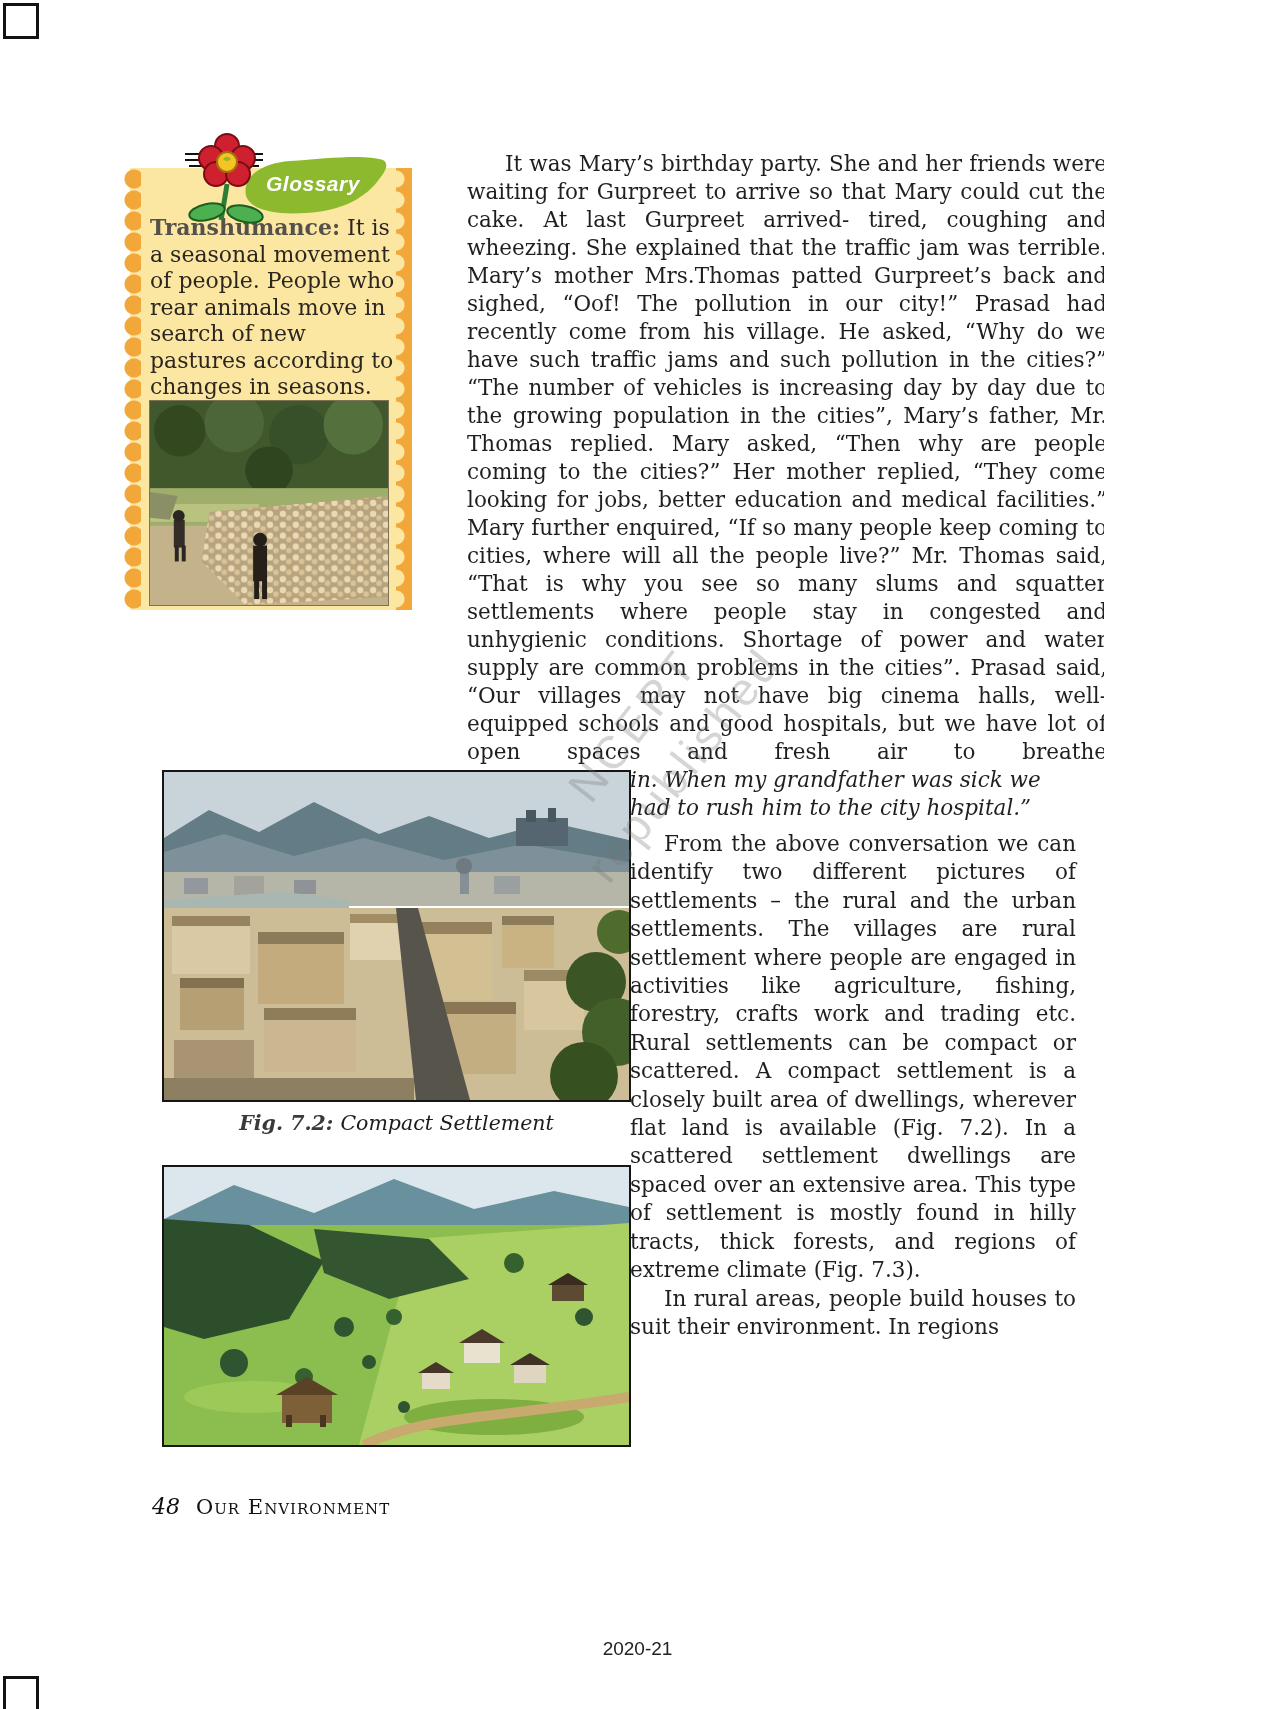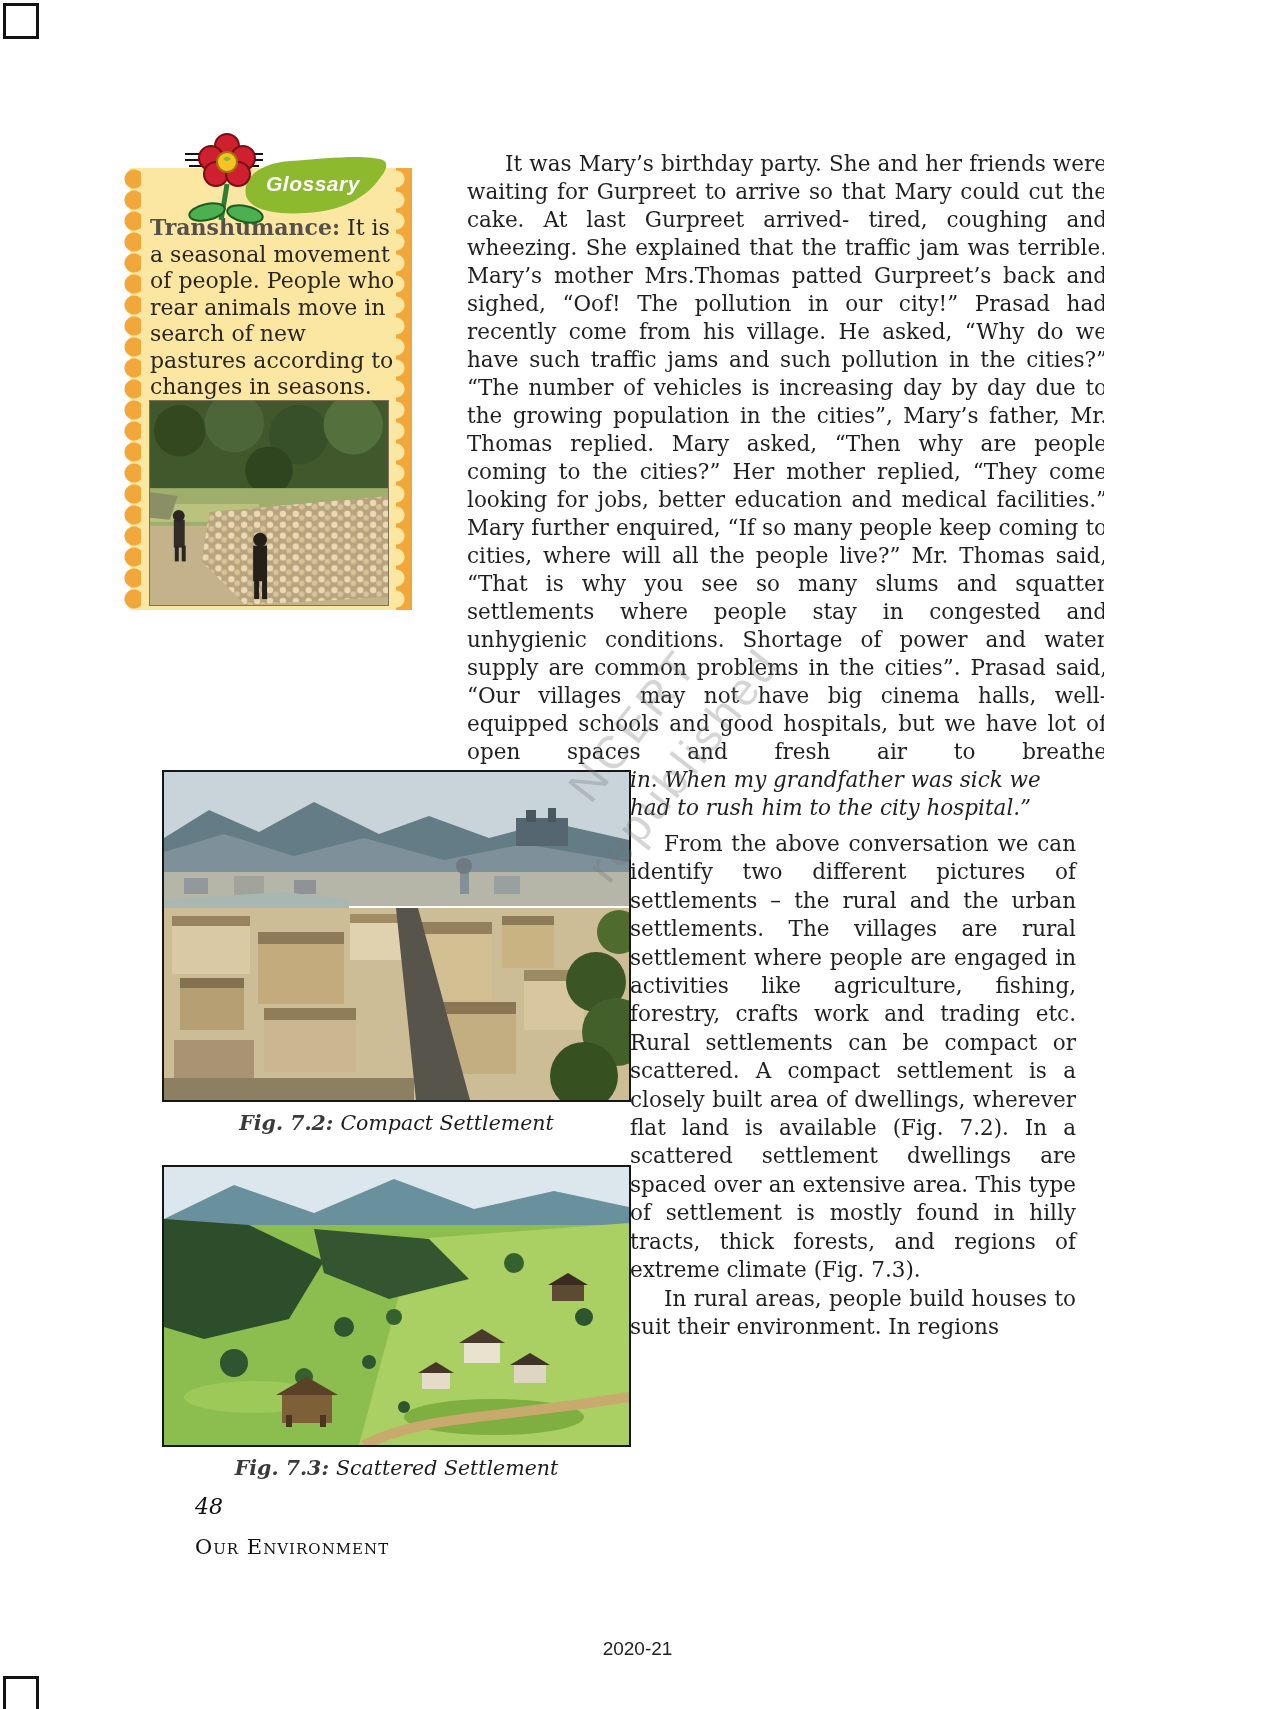--- a/index.html
+++ b/index.html
@@ -54,23 +54,23 @@
   .figure-73{left:150px;top:1165px;width:469px;}
 
   
   .watermark{position:absolute;left:468px;top:580px;width:380px;height:330px;z-index:5;
       display:flex;flex-direction:column;align-items:center;justify-content:center;
       transform:rotate(-52deg);pointer-events:none;}
   .watermark div{font-family:"Liberation Sans", sans-serif;font-size:46px;letter-spacing:4px;
       color:rgba(115,115,115,0.30);line-height:64px;white-space:nowrap;}
 
   
-  .page-footer{position:absolute;left:152px;top:1494px;display:flex;align-items:baseline;gap:16px;z-index:2;flex-direction:column;}
+  .page-footer{position:absolute;left:152px;top:1494px;display:flex;align-items:baseline;gap:16px;z-index:2;}
   .page-number{font-style:italic;font-size:22px;color:#111;}
-  .book-title{font-variant:small-caps;font-size:21px;letter-spacing:1px;color:#111;margin-left:43px;}
+  .book-title{font-variant:small-caps;font-size:21px;letter-spacing:1px;color:#111;}
   .year-mark{position:absolute;left:0;top:1638px;width:1275px;text-align:center;
       font-family:"Liberation Sans", sans-serif;font-size:19px;color:#222;z-index:2;}
 </style>
 </head>
 <body>
 
 <div class="page">
 
   <div class="corner-mark corner-tl"></div>
   <div class="corner-mark corner-bl"></div>
@@ -221,23 +221,20 @@
       <polygon points="346,198 366,186 386,198" fill="#3f3226"></polygon>
       <rect x="258" y="206" width="28" height="16" fill="#e4dcc8"></rect>
       <polygon points="254,206 272,195 290,206" fill="#463627"></polygon>
       <rect x="118" y="228" width="50" height="28" fill="#7d6038"></rect>
       <polygon points="112,228 143,210 174,228" fill="#5a4226"></polygon>
       <rect x="122" y="248" width="6" height="12" fill="#4a3620"></rect>
       <rect x="156" y="248" width="6" height="12" fill="#4a3620"></rect>
       <circle cx="240" cy="240" r="6" fill="#2f5530"></circle>
       <circle cx="205" cy="195" r="7" fill="#2f5530"></circle>
     </svg>
-    <div class="fig-caption">
-      <span class="fig-label">Fig. 7.3:</span><span>Scattered Settlement</span>
-    </div>
   </div>
 
   <div class="watermark">
     <div>NCERT</div>
     <div>republished</div>
   </div>
 
   <div class="page-footer">
     <span class="page-number">48</span>
     <span class="book-title">Our Environment</span>

